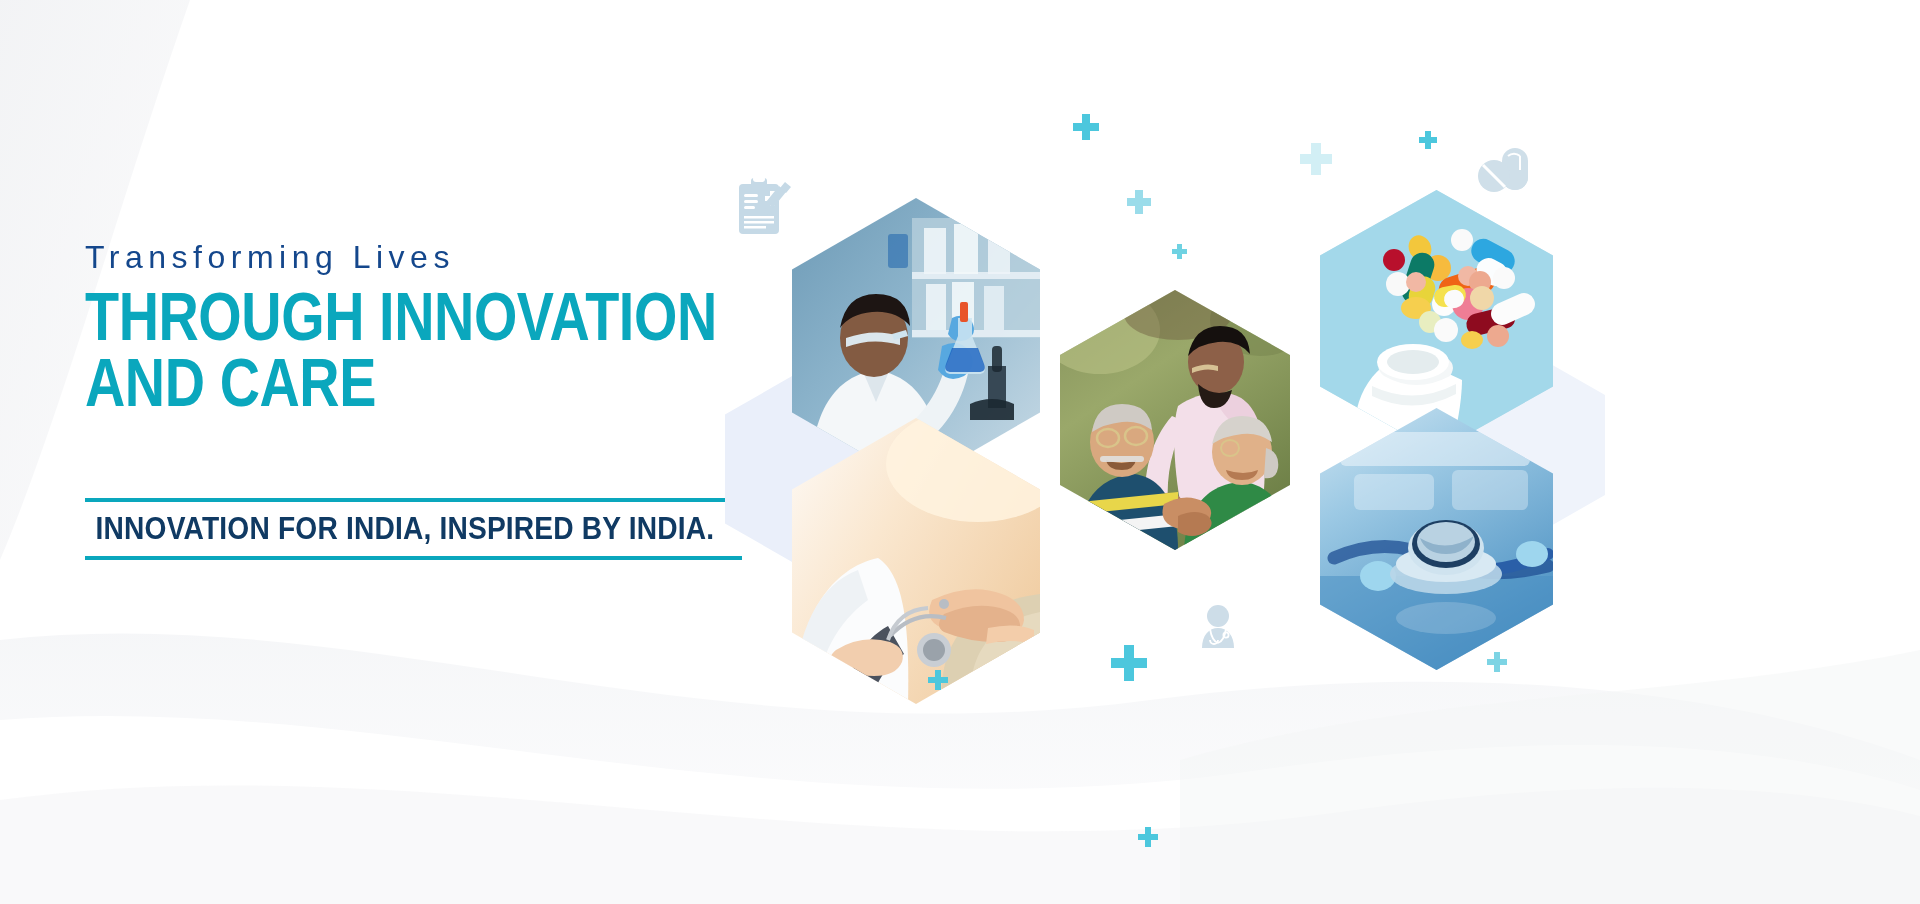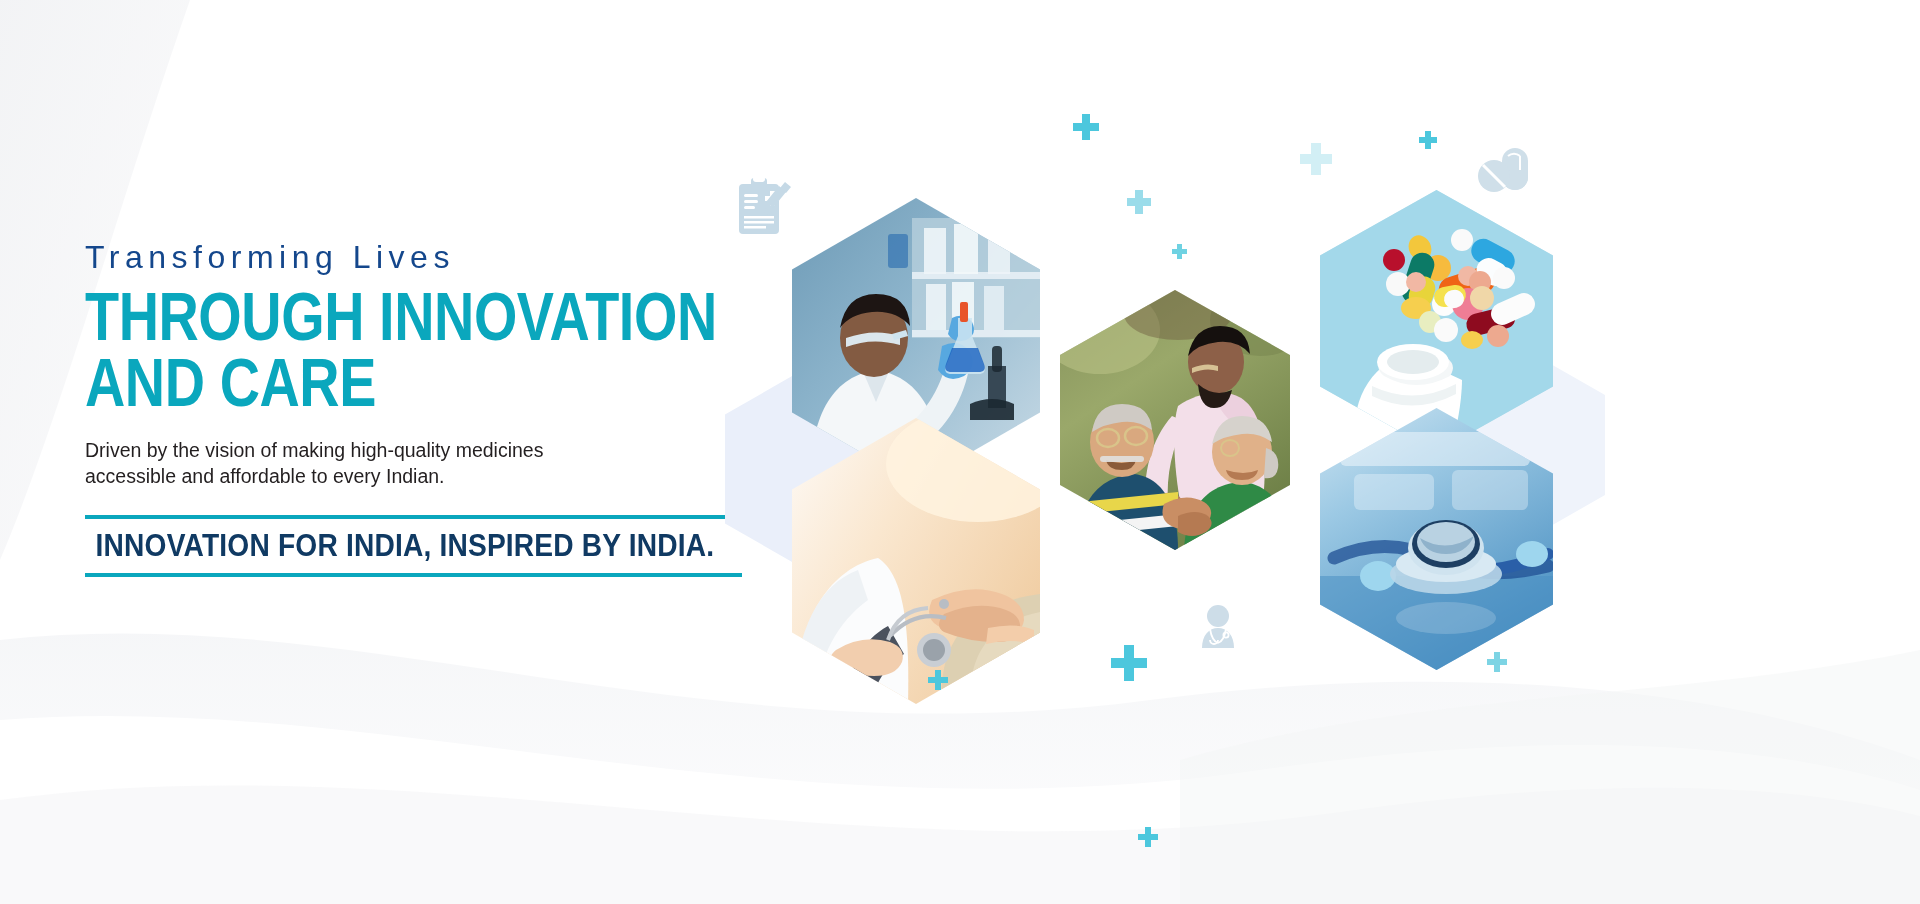--- a/index.html
+++ b/index.html
@@ -47,21 +47,21 @@
   }
   .headline .l2 { display:block; }
   .subtext {
     margin-top:22px;
     font-size:19.5px;
     line-height:1.32;
     color:#231f20;
     max-width:660px;
   }
   .tagline-wrap {
-    margin-top:26px;
+    margin-top:34px;
     width:657px;
   }
   .rule {
     height:4px;
     background:#0aa7bd;
     width:100%;
   }
   .tagline {
     font-size:32px;
     font-weight:700;
@@ -128,22 +128,21 @@
   <div class="text-col">
 
     <div class="eyebrow">Transforming Lives</div>
 
     <div class="headline">
       <span class="l1">THROUGH INNOVATION</span>
       <span class="l2">AND CARE</span>
     </div>
 
     <div class="subtext">
-      <span>Driven by the vision of making high-quality medicines</span><br>
-      <span>accessible and affordable to every Indian.</span>
+      <br>
     </div>
 
     <div class="tagline-wrap">
       <div class="rule"></div>
       <div class="tagline">INNOVATION FOR INDIA, INSPIRED BY INDIA.</div>
       <div class="rule"></div>
     </div>
   </div>
 
   <div class="hex-stage">

